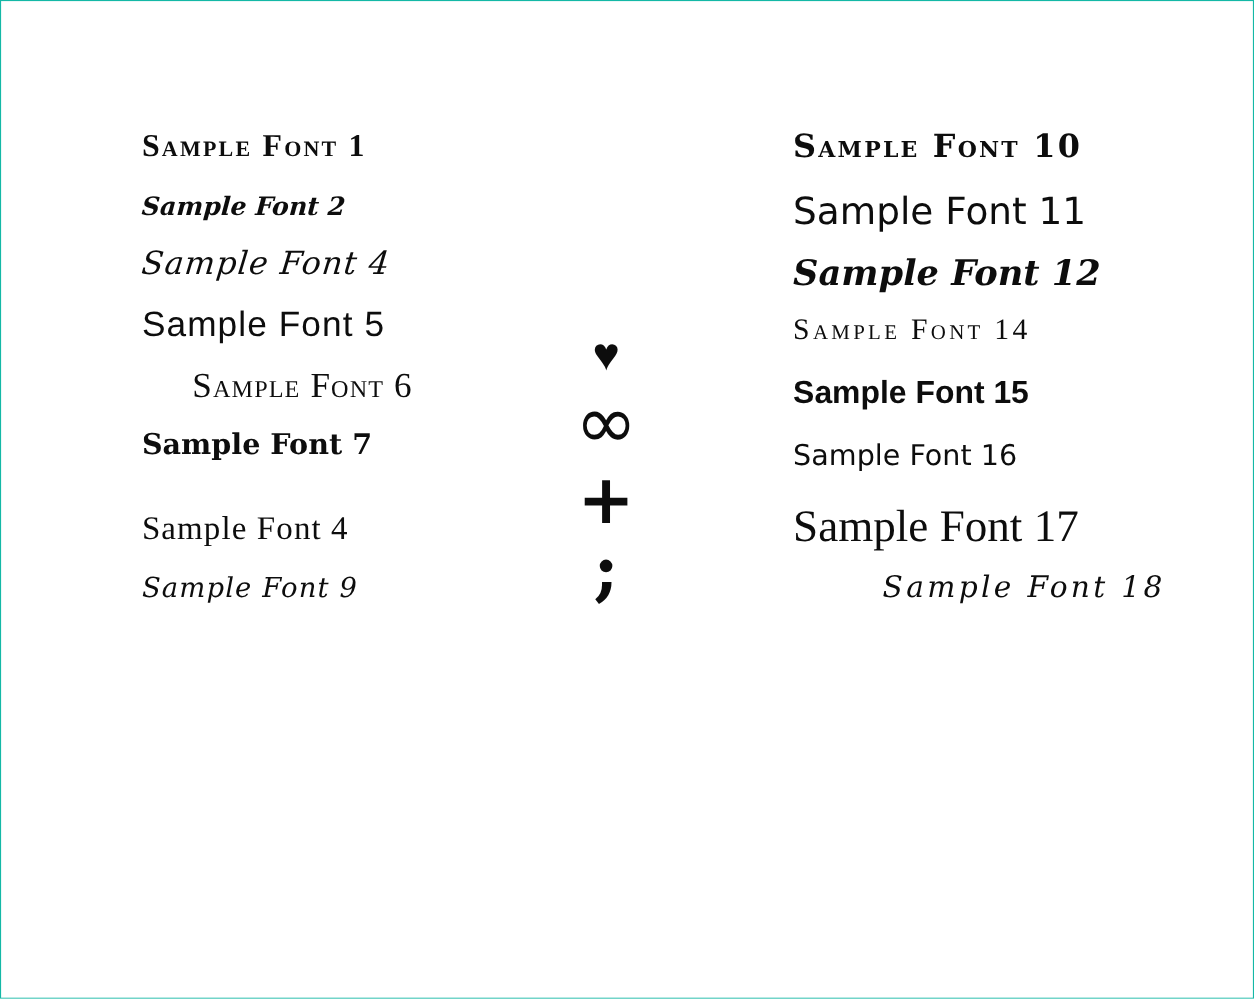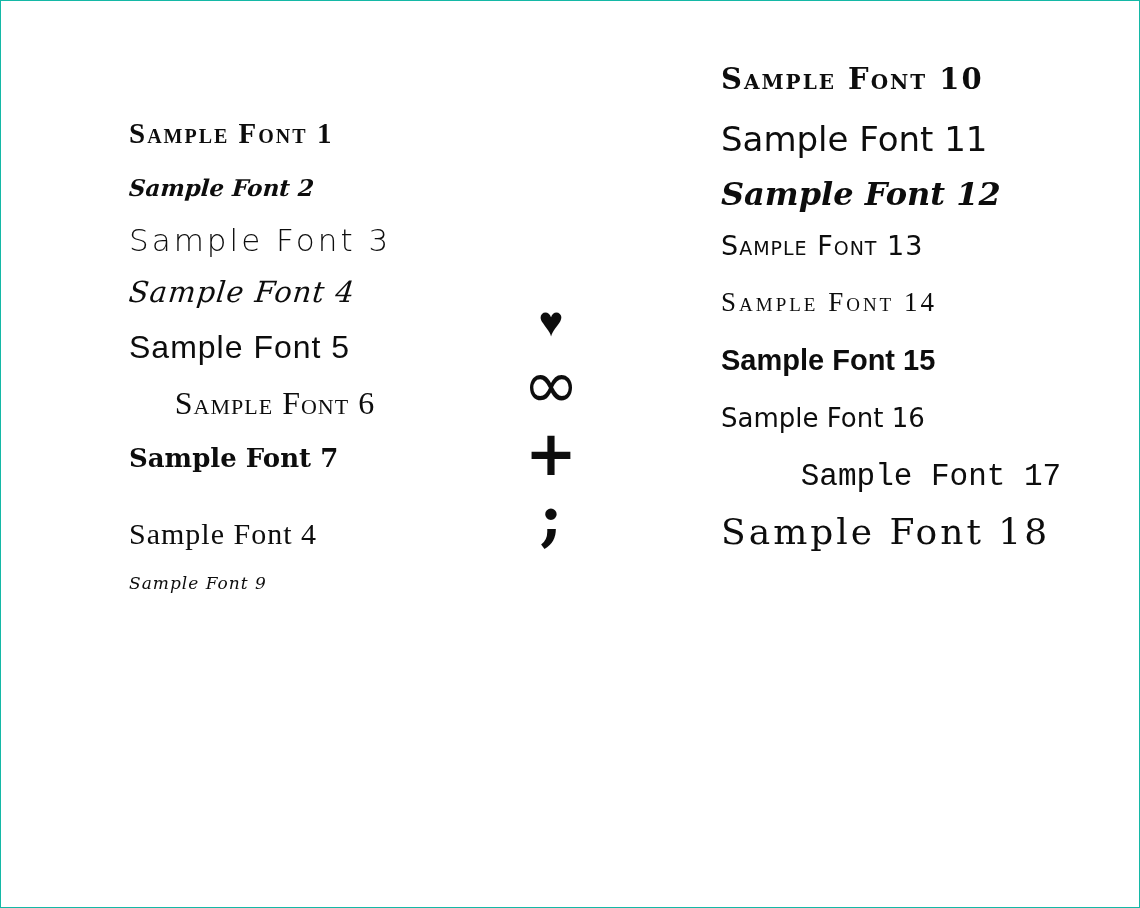--- a/index.html
+++ b/index.html
@@ -40,21 +40,21 @@
   .col-mid {
     width: 260px;
     padding-top: 300px;
     display: flex;
     flex-direction: column;
     align-items: center;
   }
   .col-right {
     width: 460px;
     padding-left: 40px;
-    padding-top: 64px;
+    padding-top: 118px;
   }
   .sample {
     color: #0d0d0d;
     white-space: nowrap;
     line-height: 1.0;
   }
 
   
   .f1 {
     font-family: "Liberation Serif", serif;
@@ -113,21 +113,21 @@
   }
   .f8 {
     font-family: "Liberation Serif", serif;
     font-size: 30px;
     letter-spacing: 1px;
     margin-bottom: 26px;
   }
   .f9 {
     font-family: "DejaVu Serif", serif;
     font-style: italic;
-    font-size: 17px;
+    font-size: 25px;
     letter-spacing: 1px;
     margin-bottom: 10px;
   }
 
   
   .f10 {
     font-family: "DejaVu Serif", serif;
     font-weight: bold;
     font-size: 29px;
     font-variant: small-caps;
@@ -169,31 +169,32 @@
     letter-spacing: 0px;
     margin-bottom: 30px;
   }
   .f16 {
     font-family: "DejaVu Sans", sans-serif;
     font-size: 26px;
     letter-spacing: 0px;
     margin-bottom: 30px;
   }
   .f17 {
-    font-family: Liberation Mono, monospace;
-    font-size: 31px;
-    letter-spacing: 0px;
-    margin-bottom: 22px;
-    text-align: center;
+    font-family: Liberation Serif, serif;
+    font-size: 41px;
+    letter-spacing: 0px;
+    margin-bottom: 22px;
   }
   .f18 {
     font-family: "DejaVu Serif", serif;
-    font-size: 36px;
+    font-style: italic;
+    font-size: 27px;
     letter-spacing: 3px;
     margin-bottom: 10px;
+    text-align: center;
   }
 
   
   .sym {
     color: #0d0d0d;
     line-height: 1;
     text-align: center;
   }
   .sym-heart { font-size: 42px; margin-bottom: 8px; }
   .sym-infinity { font-family: "DejaVu Sans", sans-serif; font-size: 68px; margin-bottom: 4px; }
@@ -202,41 +203,39 @@
 </style>
 </head>
 <body>
 
 <div class="page">
   <div class="columns">
 
     <div class="col col-left">
       <div class="sample f1">Sample Font 1</div>
       <div class="sample f2">Sample Font 2</div>
-      <div class="sample f3">Sample Font 3</div>
       <div class="sample f4">Sample Font 4</div>
       <div class="sample f5">Sample Font 5</div>
       <div class="sample f6">Sample Font 6</div>
       <div class="sample f7">Sample Font 7</div>
       <div class="sample f8">Sample Font 4</div>
       <div class="sample f9">Sample Font 9</div>
     </div>
 
     <div class="col col-mid">
       <div class="sym sym-heart">♥</div>
       <div class="sym sym-infinity">∞</div>
       <div class="sym sym-plus">+</div>
       <div class="sym sym-semicolon">;</div>
     </div>
 
     <div class="col col-right">
       <div class="sample f10">Sample Font 10</div>
       <div class="sample f11">Sample Font 11</div>
       <div class="sample f12">Sample Font 12</div>
-      <div class="sample f13">Sample Font 13</div>
       <div class="sample f14">Sample Font 14</div>
       <div class="sample f15">Sample Font 15</div>
       <div class="sample f16">Sample Font 16</div>
       <div class="sample f17">Sample Font 17</div>
       <div class="sample f18">Sample Font 18</div>
     </div>
 
   </div>
 </div>
 

